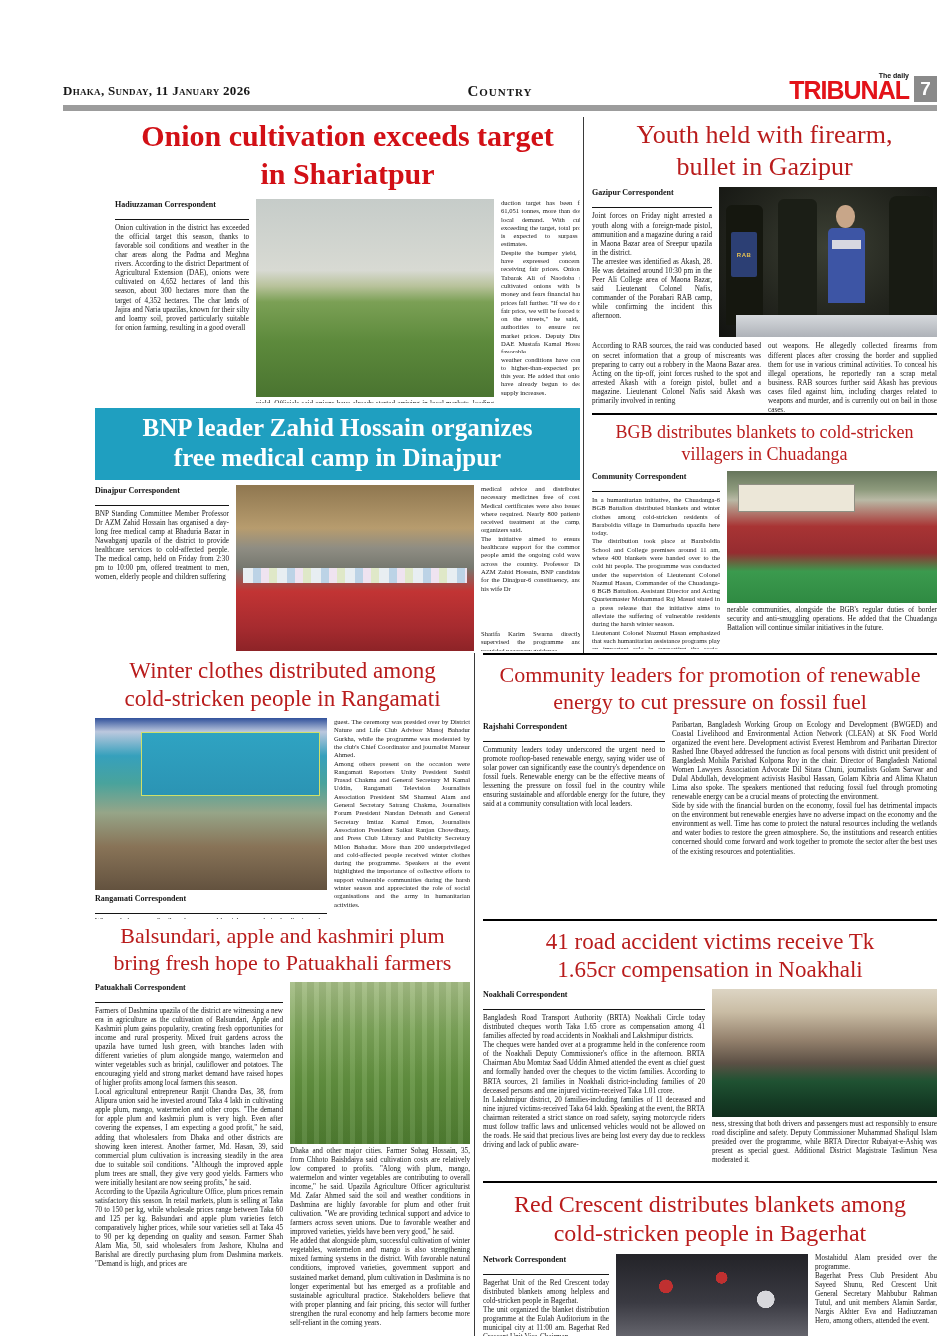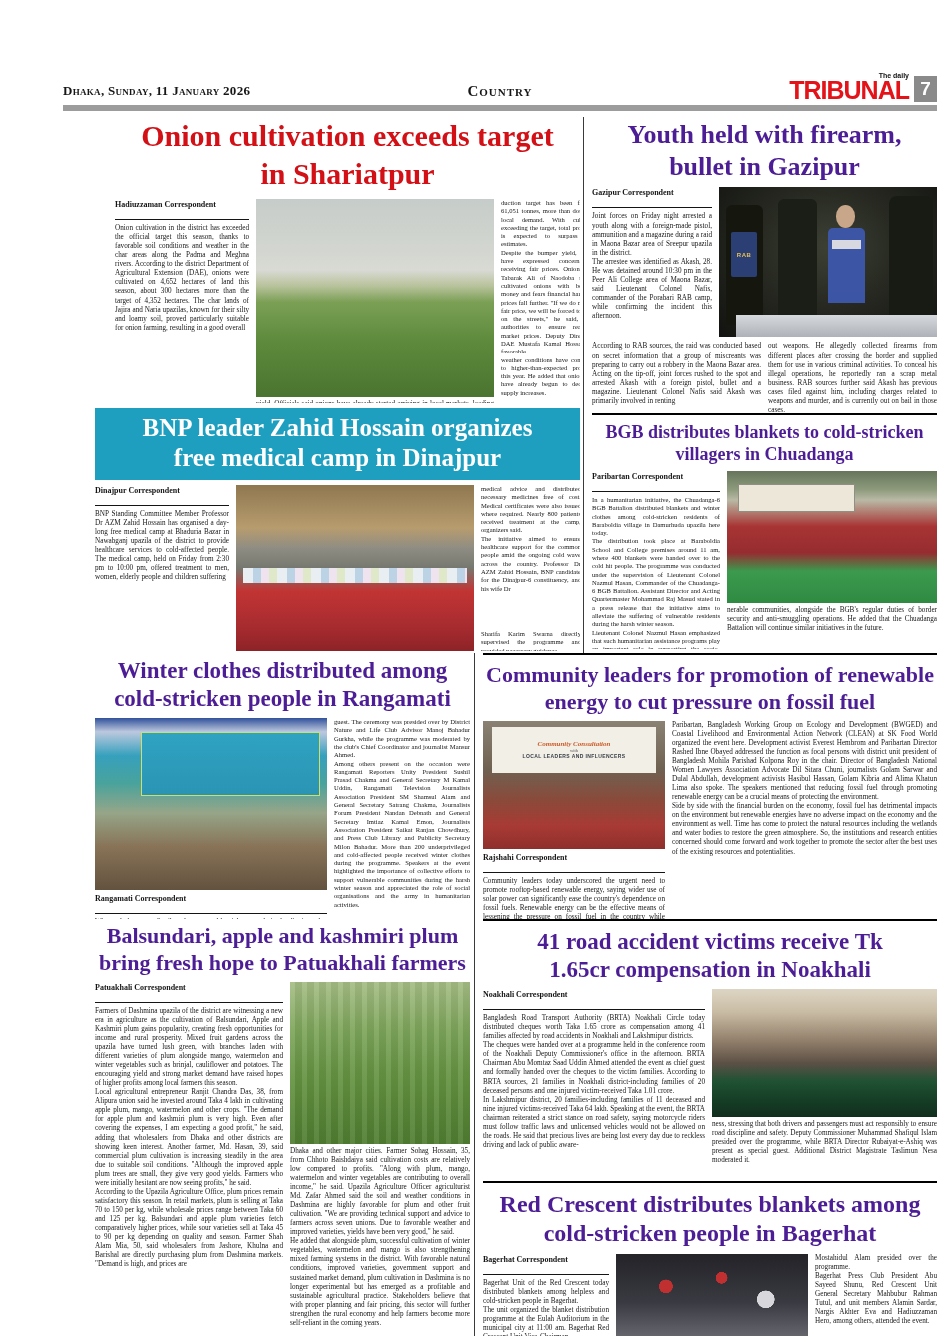--- a/index.html
+++ b/index.html
@@ -12,21 +12,21 @@
   .m-section{position:absolute;left:50%;transform:translateX(-50%);bottom:2px;font-size:15px;font-weight:bold;font-variant:small-caps;letter-spacing:1px;text-align:center;}
   .brand-wrap{display:flex;align-items:flex-end;gap:5px;}
   .brand-box{text-align:right;line-height:1;}
   .brand-top{display:block;font-family:"Liberation Sans",sans-serif;font-size:7px;font-weight:bold;color:#111;margin-bottom:1px;}
   .brand{font-family:"Liberation Sans",sans-serif;font-size:25px;font-weight:bold;color:#e31319;letter-spacing:-1px;line-height:.85;}
   .pagenum{width:23px;height:26px;background:#8a8a8a;color:#fff;font-family:"Liberation Sans",sans-serif;font-size:19px;font-weight:bold;display:flex;align-items:center;justify-content:center;}
   .graybar{height:6px;background:#9c9c9c;margin-top:3px;}
 
   
   .art{position:relative;overflow:hidden;box-sizing:border-box;}
-  .hl{font-weight:700;text-align:center;line-height:1.22;margin:4px 0 5px;white-space:pre-line;color:#4c1d95;}
+  .hl{font-weight:400;text-align:center;line-height:1.22;margin:4px 0 5px;white-space:pre-line;color:#b91c1c;}
   .hl-onion{font-weight:bold;color:#d21016;font-size:30px;line-height:1.25;margin:2px 0 7px;}
   .banner{background:#1f9fc0;color:#fff;font-weight:bold;font-size:25px;line-height:1.2;text-align:center;padding:5px 6px 7px;margin:5px 0 5px;white-space:pre-line;}
   .cols{display:flex;gap:7px;}
   .body{font-size:7.2px;line-height:1.26;text-align:justify;margin:0;white-space:pre-line;}
   .body.tight{font-size:6.6px;}
   .byline{font-size:8px;font-weight:bold;border-bottom:1px solid #141414;padding:1px 0 10px;margin-bottom:4px;}
   .fillcol{display:flex;flex-direction:column;}
   .fill{flex:1 1 0;overflow:hidden;}
   .tail{flex:0 0 auto;margin-top:3px;}
   .rule-top{border-top:2px solid #000;padding-top:3px;}
@@ -169,21 +169,21 @@
           <p class="body" style="flex:1;">According to RAB sources, the raid was conducted based on secret information that a group of miscreants was preparing to carry out a robbery in the Maona Bazar area. Acting on the tip-off, joint forces rushed to the spot and arrested Akash with a foreign pistol, bullet and a magazine. Lieutenant Colonel Nafis said Akash was primarily involved in renting</p>
           <p class="body" style="flex:1;">out weapons. He allegedly collected firearms from different places after crossing the border and supplied them for use in various criminal activities. To conceal his illegal operations, he reportedly ran a scrap metal business. RAB sources further said Akash has previous cases filed against him, including charges related to weapons and murder, and is currently out on bail in those cases.</p>
         </div>
       </article>
 
       <article class="art rule-top" style="height:236px;">
         <h2 class="hl" style="font-size:18px;">BGB distributes blankets to cold-stricken
 villagers in Chuadanga</h2>
         <div class="cols">
           <div style="width:128px;flex:0 0 auto;">
-            <div class="byline">Paribartan Correspondent</div>
+            <div class="byline">Community Correspondent</div>
             <p class="body tight">In a humanitarian initiative, the Chuadanga-6 BGB Battalion distributed blankets and winter clothes among cold-stricken residents of Baraboldia village in Damurhuda upazila here today.
 The distribution took place at Baraboldia School and College premises around 11 am, where 400 blankets were handed over to the cold hit people. The programme was conducted under the supervision of Lieutenant Colonel Nazmul Hasan, Commander of the Chuadanga-6 BGB Battalion. Assistant Director and Acting Quartermaster Mohammad Raj Masud stated in a press release that the initiative aims to alleviate the suffering of vulnerable residents during the harsh winter season.
 Lieutenant Colonel Nazmul Hasan emphasized that such humanitarian assistance programs play an important role in supporting the socio-economic development of poor and vul-</p>
           </div>
           <div style="flex:1;min-width:0;">
             <div class="photo ph-chuadanga">
               <div class="cd-banner"></div>
             </div>
             <p class="body">nerable communities, alongside the BGB's regular duties of border security and anti-smuggling operations. He added that the Chuadanga Battalion will continue similar initiatives in the future.</p>
           </div>
@@ -232,27 +232,20 @@
       </article>
     </div>
 
     <div class="lo-right">
 
       <article class="art rule-top" style="height:266px;">
         <h2 class="hl" style="font-size:22px;">Community leaders for promotion of renewable
 energy to cut pressure on fossil fuel</h2>
         <div class="cols">
           <div style="width:182px;flex:0 0 auto;">
-            <div class="photo ph-renewable">
-              <div class="rn-banner">
-                <span class="rn-b1">Community Consultation</span>
-                <span class="rn-b2">with</span>
-                <span class="rn-b3">LOCAL LEADERS AND INFLUENCERS</span>
-              </div>
-            </div>
             <div class="byline">Rajshahi Correspondent</div>
             <p class="body">Community leaders today underscored the urgent need to promote rooftop-based renewable energy, saying wider use of solar power can significantly ease the country's dependence on fossil fuels. Renewable energy can be the effective means of lessening the pressure on fossil fuel in the country while ensuring sustainable and affordable energy for the future, they said at a community consultation with local leaders.</p>
           </div>
           <div style="flex:1;min-width:0;">
             <p class="body">Paribartan, Bangladesh Working Group on Ecology and Development (BWGED) and Coastal Livelihood and Environmental Action Network (CLEAN) at SK Food World organized the event here. Development activist Everest Hembrom and Paribartan Director Rashed Ibne Obayed addressed the function as focal persons with district unit president of Bangladesh Mohila Parishad Kolpona Roy in the chair. Director of Bangladesh National Women Lawyers Association Advocate Dil Sitara Chuni, journalists Golam Sarwar and Dulal Abdullah, development activists Hasibul Hassan, Golam Kibria and Alima Khatun Lima also spoke. The speakers mentioned that reducing fossil fuel through promoting renewable energy can be a crucial means of protecting the environment.
 Side by side with the financial burden on the economy, fossil fuel has detrimental impacts on the environment but renewable energies have no adverse impact on the economy and the environment as well. Time has come to protect the natural resources including the wetlands and water bodies to restore the green atmosphere. So, the institutions and research entities concerned should come forward and work together to promote the sector after the best uses of the existing resources and potentialities.</p>
           </div>
         </div>
       </article>
 
@@ -271,21 +264,21 @@
             <p class="body">ness, stressing that both drivers and passengers must act responsibly to ensure road discipline and safety. Deputy Commissioner Muhammad Shafiqul Islam presided over the programme, while BRTA Director Rubaiyat-e-Ashiq was present as special guest. Additional District Magistrate Taslimun Nesa moderated it.</p>
           </div>
         </div>
       </article>
 
       <article class="art rule-top" style="height:158px;">
         <h2 class="hl" style="font-size:24px;">Red Crescent distributes blankets among
 cold-stricken people in Bagerhat</h2>
         <div class="cols">
           <div style="width:126px;flex:0 0 auto;">
-            <div class="byline">Bagerhat Correspondent</div>
+            <div class="byline">Network Correspondent</div>
             <p class="body">Bagerhat Unit of the Red Crescent today distributed blankets among helpless and cold-stricken people in Bagerhat.
 The unit organized the blanket distribution programme at the Eulah Auditorium in the municipal city at 11:00 am. Bagerhat Red Crescent Unit Vice-Chairman</p>
           </div>
           <div style="width:192px;flex:0 0 auto;">
             <div class="photo ph-bagerhat"></div>
           </div>
           <div style="flex:1;min-width:0;">
             <p class="body">Mostahidul Alam presided over the programme.
 Bagerhat Press Club President Abu Sayeed Shunu, Red Crescent Unit General Secretary Mahbubur Rahman Tutul, and unit members Alamin Sardar, Nargis Akhter Eva and Hadiuzzaman Hero, among others, attended the event.</p>
           </div>

